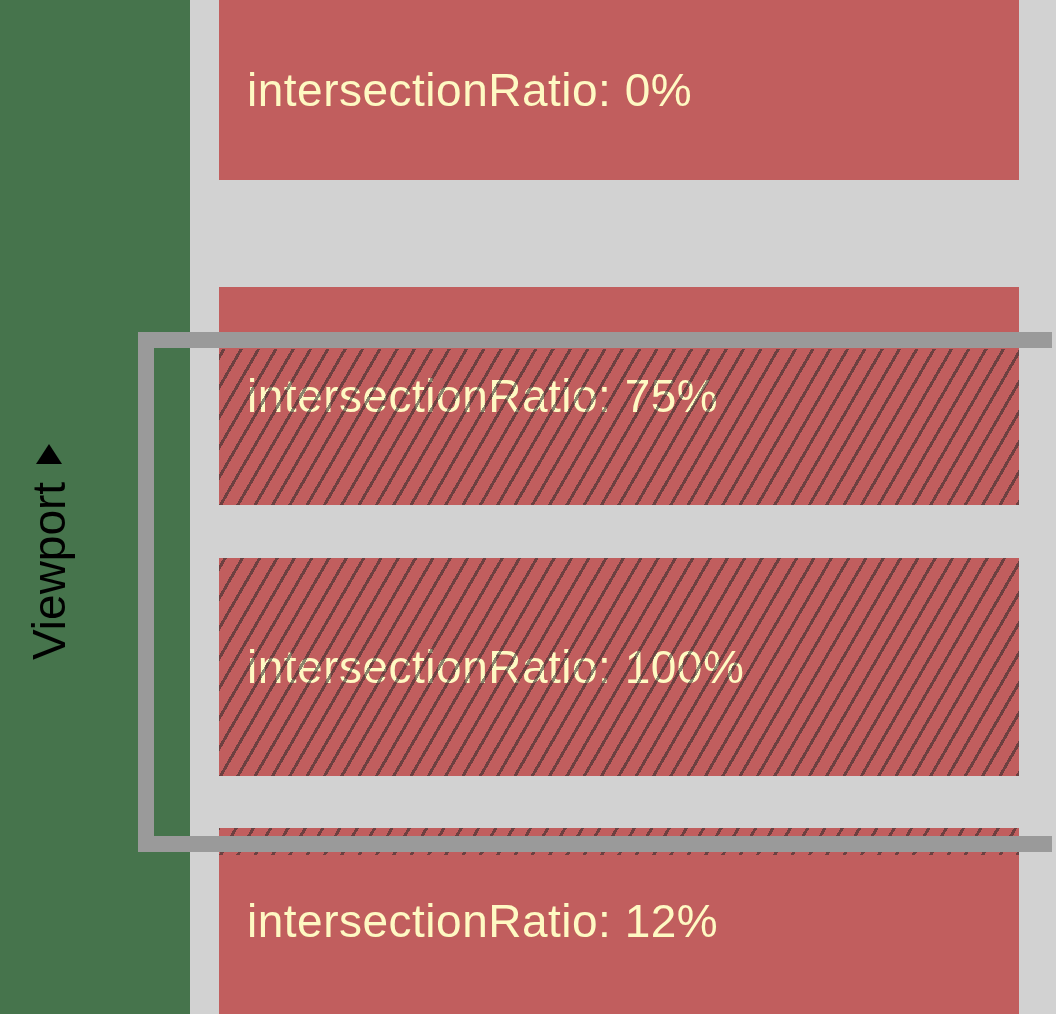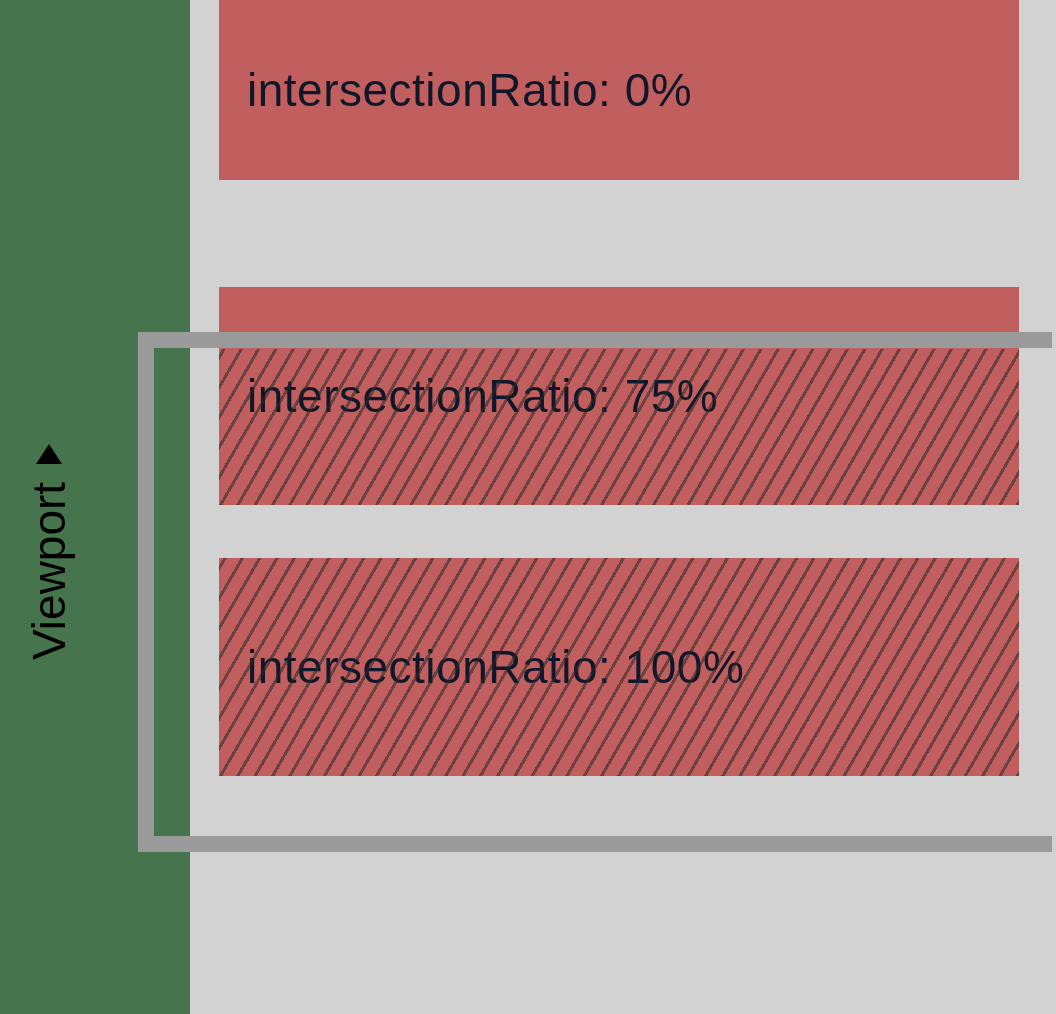--- a/index.html
+++ b/index.html
@@ -28,21 +28,21 @@
   }
   .card {
     position: absolute;
     left: 29px;     
     right: 37px;    
     background: #c15e5e;
     display: flex;
     align-items: center;
   }
   .card-text {
-    color: #0f172a;
+    color: #fef9c3;
     font-size: 46px;
     font-weight: 400;
     letter-spacing: 0.5px;
     padding-left: 28px;
   }
   .hatched::after{
     content:"";
     position:absolute;
     left:0; right:0;
     background-image: repeating-linear-gradient(
@@ -122,20 +122,25 @@
         <span>intersectionRatio: </span><span>75%</span>
       </span>
     </div>
 
     <div class="card card3 hatched">
       <span class="card-text">
         <span>intersectionRatio: </span><span>100%</span>
       </span>
     </div>
 
+    <div class="card card4 hatched">
+      <span class="card-text">
+        <span>intersectionRatio: </span><span>12%</span>
+      </span>
+    </div>
 
   </div>
 
   <div class="viewport-box"></div>
 
   <div class="viewport-label">
     <span>Viewport</span>
     <span class="viewport-arrow"></span>
   </div>
 

